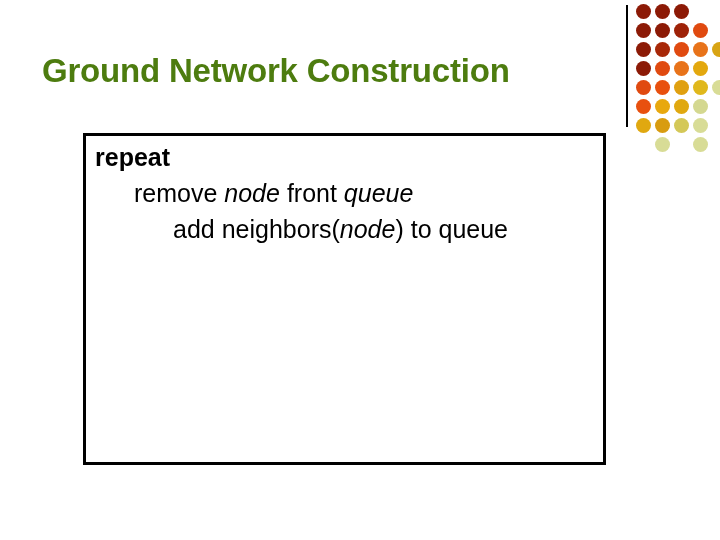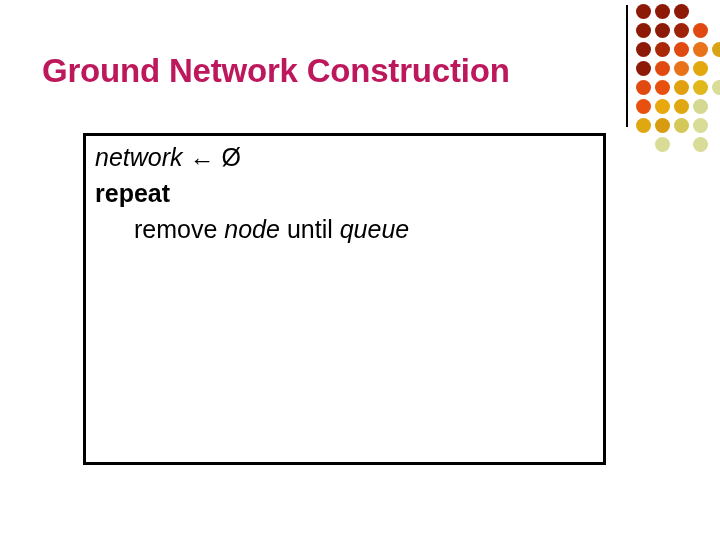--- a/index.html
+++ b/index.html
@@ -49,21 +49,21 @@
   }
 
   
   #slide-title {
     position: absolute;
     left: 42px;
     top: 52px;
     width: 570px;
     font-size: 33px;
     font-weight: bold;
-    color: #be185d;
+    color: #4d7c0f;
     letter-spacing: -0.2px;
     white-space: nowrap;
     line-height: 1.15;
   }
 
   
   #algorithm-box {
     position: absolute;
     left: 83px;
     top: 133px;
@@ -132,19 +132,19 @@
       <div class="dot" style="left: 57px; top: 114px; width: 15px; height: 15px; background: rgb(216, 220, 150);"></div>
       <div class="dot" style="left: 0px; top: 114px; width: 15px; height: 15px; background: rgb(224, 168, 16);"></div>
       <div class="dot" style="left: 19px; top: 133px; width: 15px; height: 15px; background: rgb(216, 220, 150);"></div>
       <div class="dot" style="left: 57px; top: 133px; width: 15px; height: 15px; background: rgb(216, 220, 150);"></div>
     </div>
 
   <div id="slide-title">Ground Network Construction</div>
 
   <div id="algorithm-box">
     <div id="algorithm-lines">
-        <div class="algo-line indent-0"><span class="var">network</span><span class="pl"> </span><span class="arrow">←</span><span class="pl"> </span><span class="pl">Ø</span></div>
         <div class="algo-line indent-0"><span class="kw">repeat</span></div>
-        <div class="algo-line indent-1"><span class="pl">remove </span><span class="var">node</span><span class="pl"> until </span><span class="var">queue</span></div>
+        <div class="algo-line indent-1"><span class="pl">remove </span><span class="var">node</span><span class="pl"> front </span><span class="var">queue</span></div>
+        <div class="algo-line indent-2"><span class="pl">add neighbors(</span><span class="var">node</span><span class="pl">) to queue</span></div>
       </div>
   </div>
 
 </div>
 
 </body></html>

